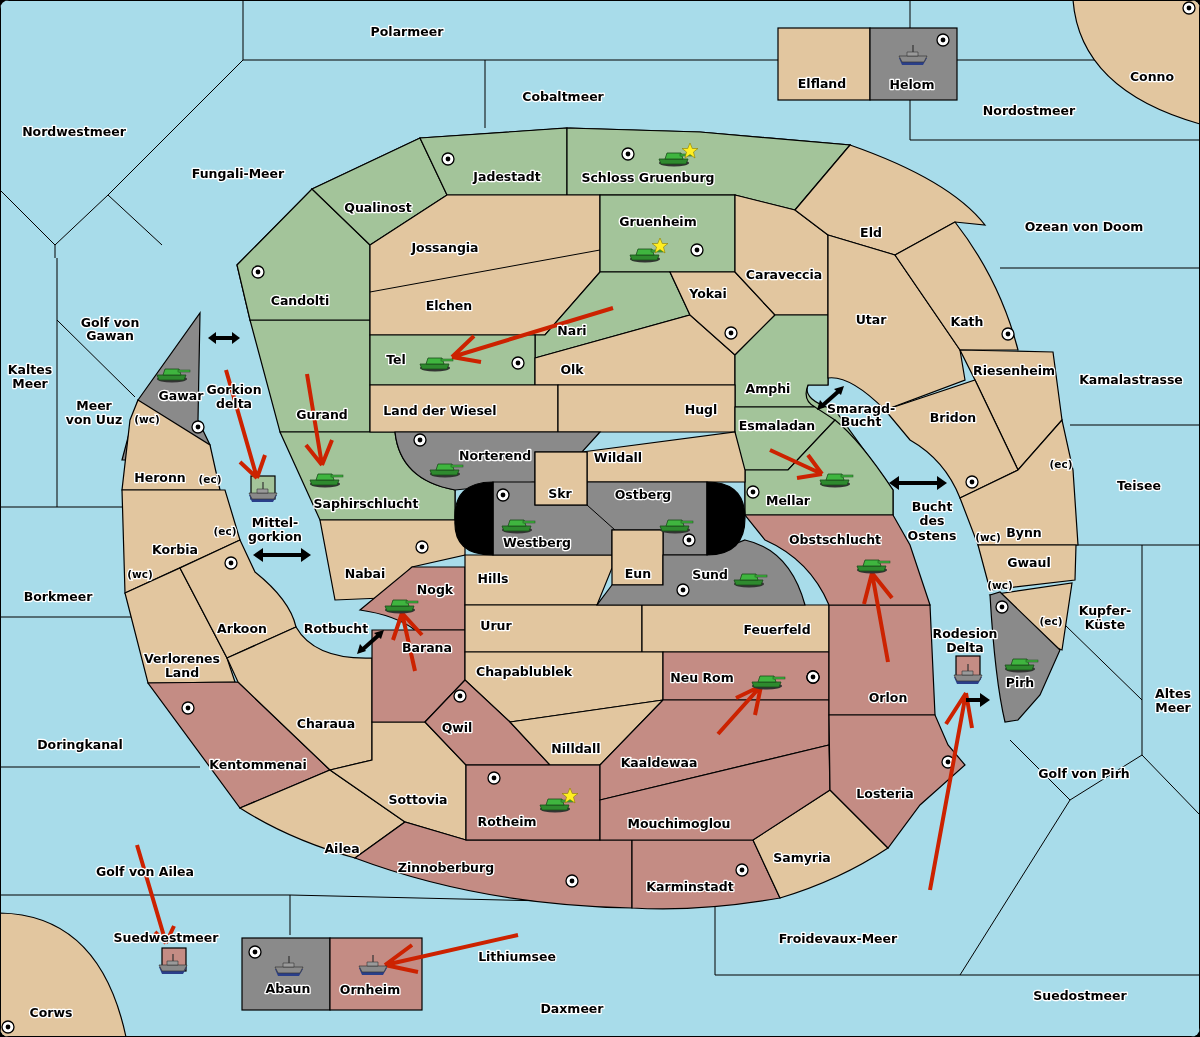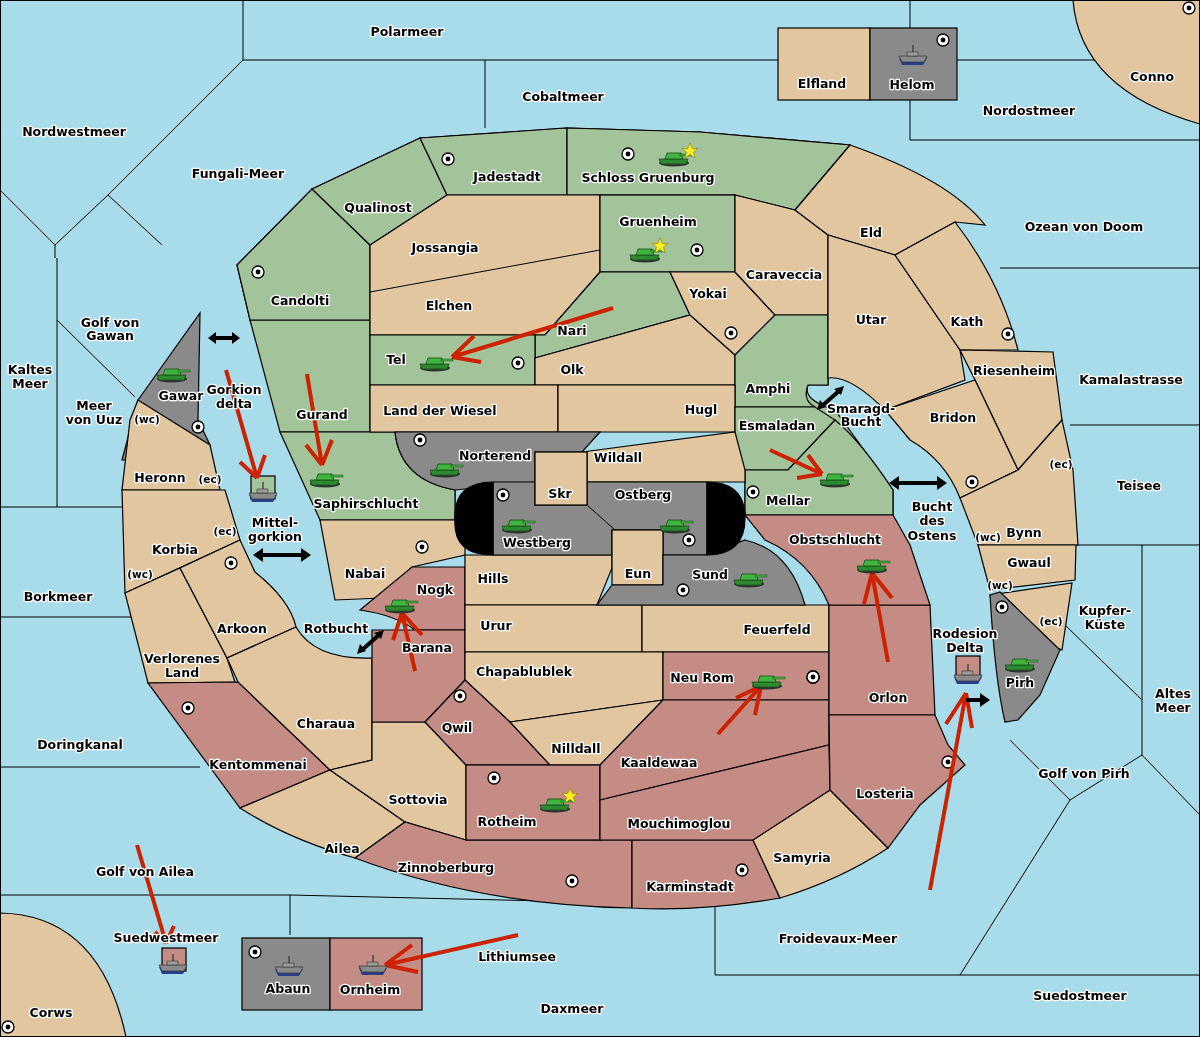--- a/index.html
+++ b/index.html
@@ -1,16 +1,16 @@
 <!DOCTYPE html>
 <html><head>
 <meta charset="utf-8">
 <style>
   html,body{margin:0;padding:0;background:#000;}
-  #map-wrap{position:relative;width:1200px;height:1037px;overflow:hidden;}
+  #map-wrap{position:relative;width:1200px;height:1037px;overflow:hidden;border-radius:9px;}
   svg{display:block;}
   .lbl{font-family:"DejaVu Sans","Liberation Sans",sans-serif;font-size:12.5px;font-weight:bold;fill:#000;stroke:#fff;stroke-width:2.6px;paint-order:stroke;stroke-linejoin:round;text-anchor:middle;}
   .coast{font-family:"DejaVu Sans","Liberation Sans",sans-serif;font-size:10.5px;font-weight:bold;fill:#000;stroke:#fff;stroke-width:2.4px;paint-order:stroke;text-anchor:middle;}
   .terr{stroke:#000;stroke-width:1.2;}
   .sea{fill:#a8dcea;}
   .neutral{fill:#e2c69f;}
   .green{fill:#a3c49a;}
   .red{fill:#c48c84;}
   .grey{fill:#8a8a8a;}
   .imp{fill:#000;}

